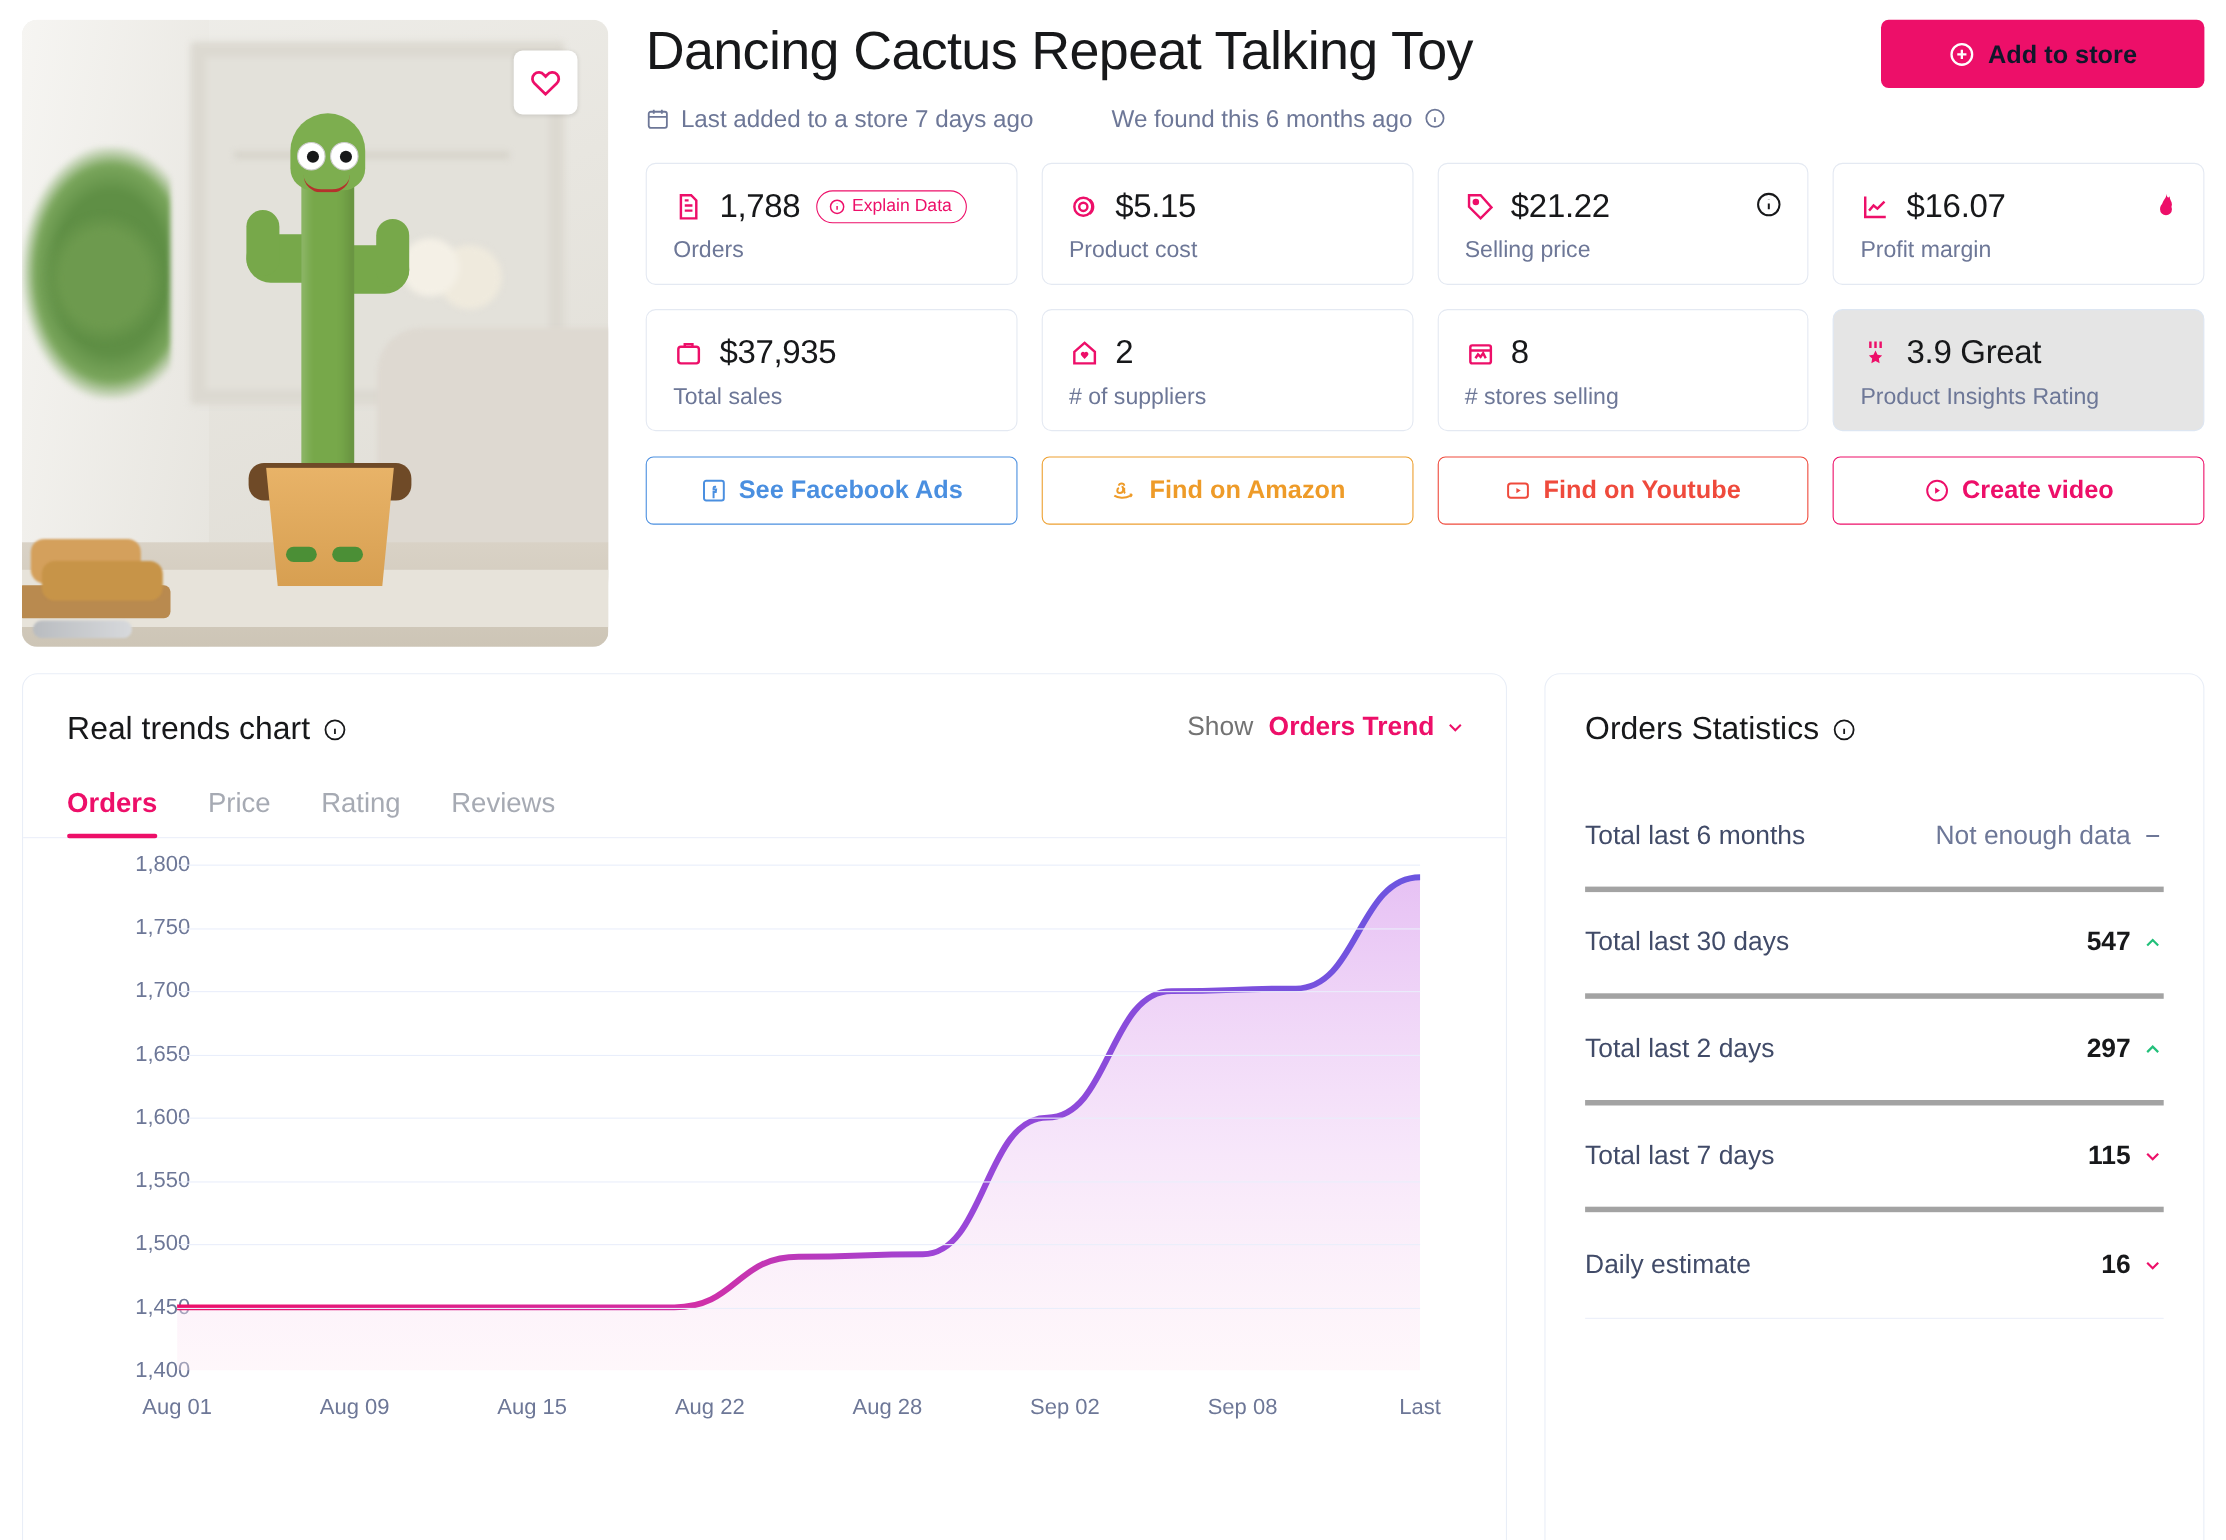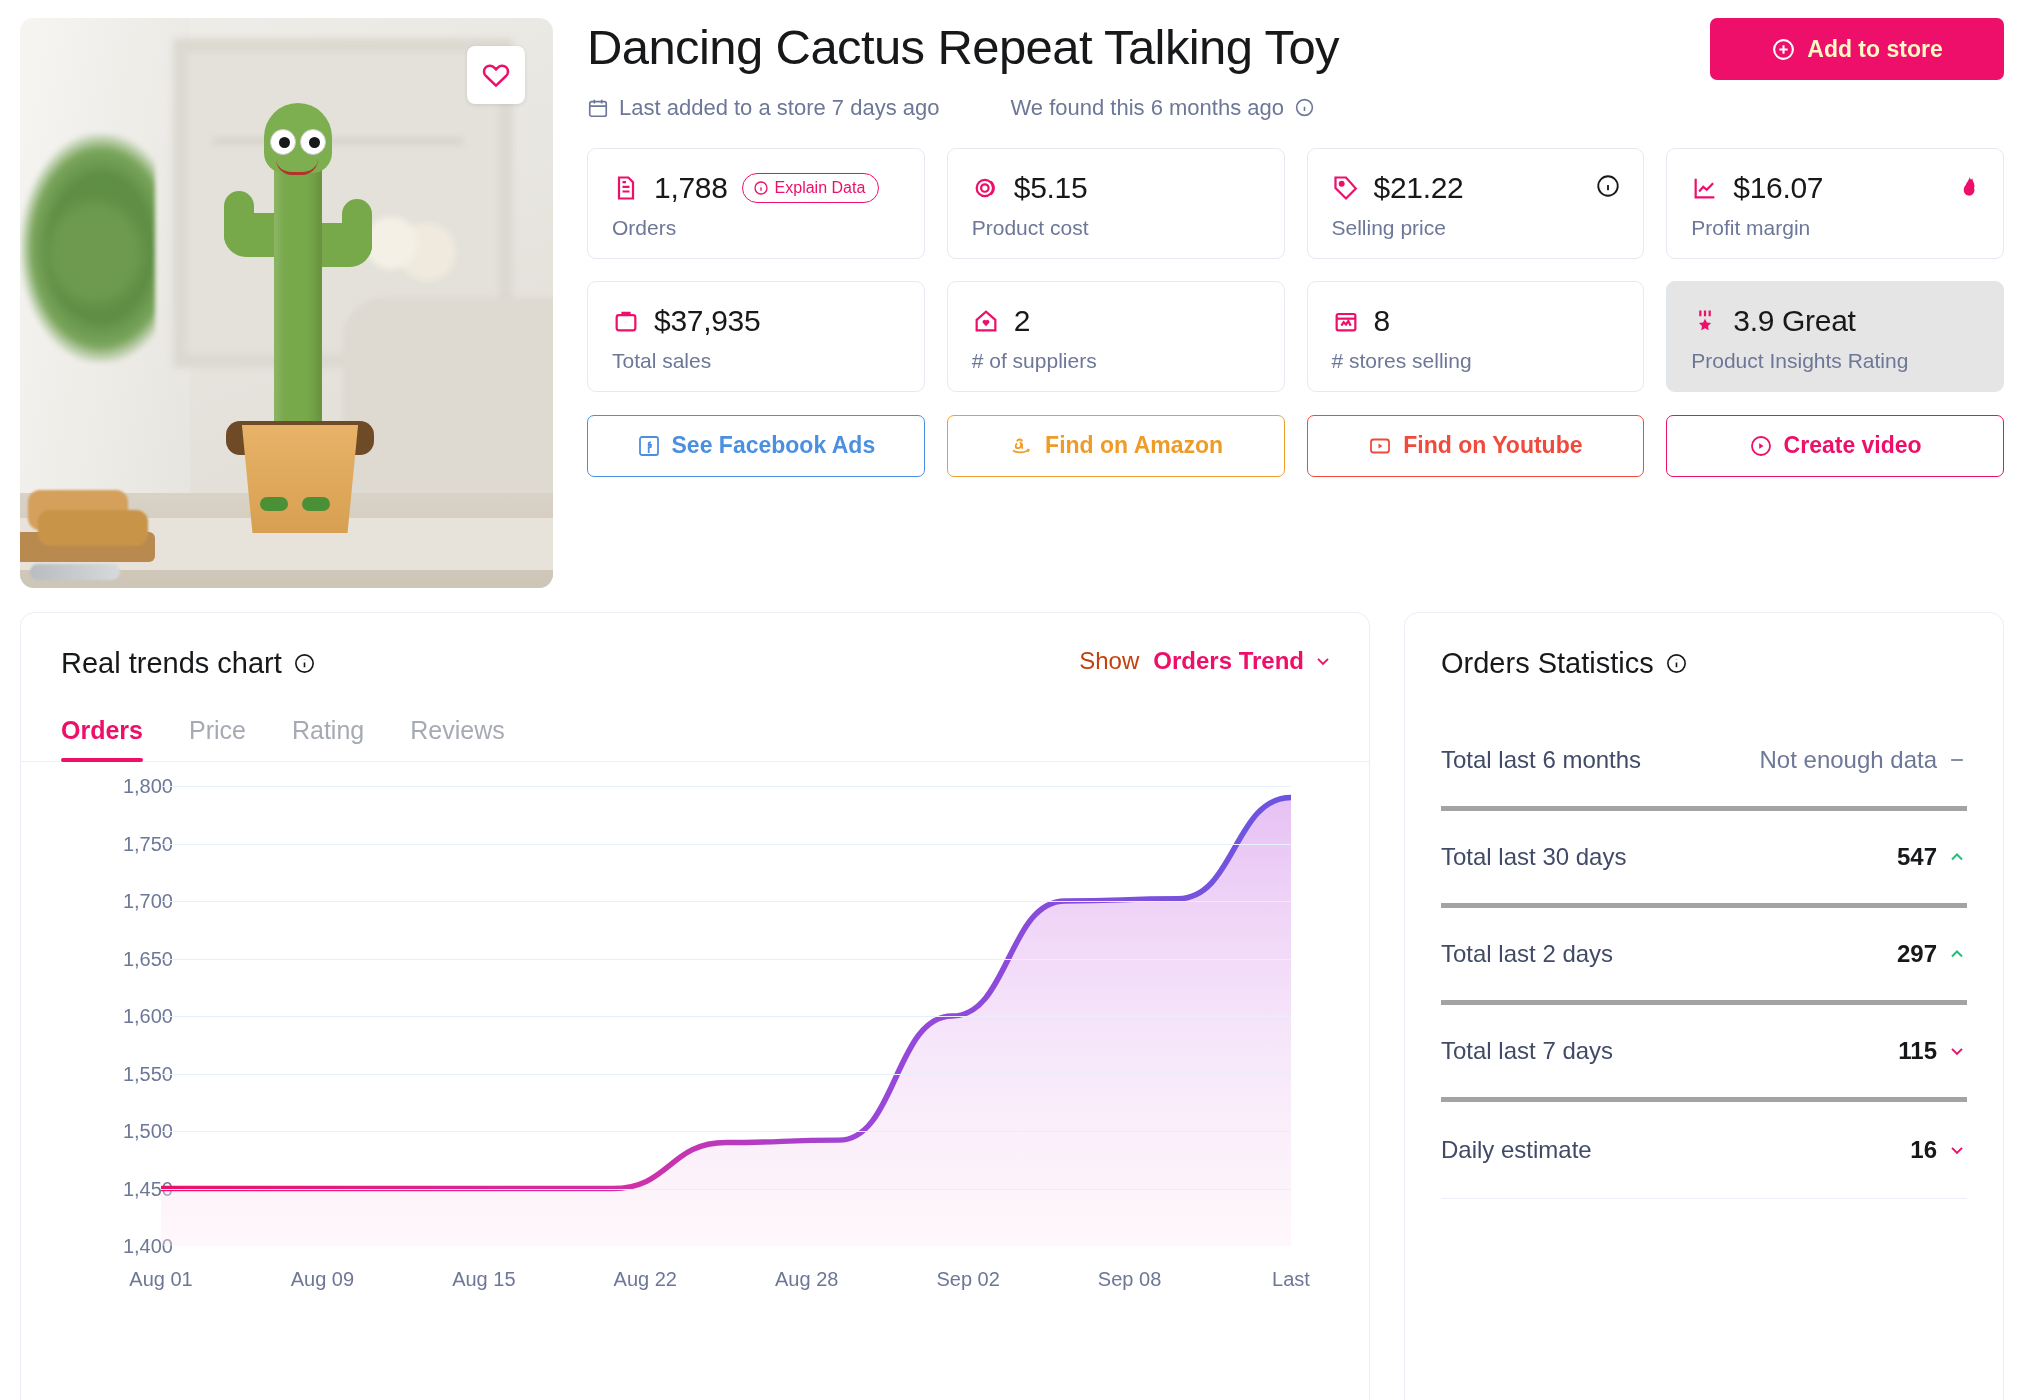--- a/index.html
+++ b/index.html
@@ -82,21 +82,21 @@
     background:#fff; border-radius:8px; display:flex; align-items:center; justify-content:center;
     box-shadow:0 1px 4px rgba(0,0,0,.10); cursor:pointer;
   }
 
   
   .info { flex: 1; position: relative; padding-top: 2px; }
   .title { font-size: 49px; font-weight: 400; color:#17181a; letter-spacing:-0.6px; line-height:1.12; }
   .sub-row { display:flex; align-items:center; gap:71px; margin-top:20px; }
   .sub-item { display:flex; align-items:center; gap:10px; font-size:22px; color:#6d7797; }
   .add-btn {
-    position:absolute; right:0; top:0; width:294px; height:62px; background:#ED0F69; color:#fef9c3;
+    position:absolute; right:0; top:0; width:294px; height:62px; background:#ED0F69; color:#0f172a;
     border:none; border-radius:7px; font-size:23px; font-weight:700; cursor:pointer;
     display:flex; align-items:center; justify-content:center; gap:11px;
     font-family:"Liberation Sans", sans-serif;
   }
 
   
   .metrics { display:grid; grid-template-columns: repeat(4, 1fr); gap:22px; margin-top:27px; }
   .mcard { border:1px solid #e4e9f2; border-radius:9px; padding:22px 36px 18px 24px; background:#fff;
            position:relative; min-height:104px; }
   .mcard.highlight { background:#e5e5e5; border-color:#dde6f2; }
@@ -121,21 +121,21 @@
   
   .bottom { display:flex; gap:34px; margin-top:24px; }
   .panel { border:1px solid #e9eef7; border-radius:14px; background:#fff; }
   .chart-panel { flex:1; padding:34px 0 0 0; position:relative; height:812px; }
   .stats-panel { width:600px; padding:34px 36px 0 36px; height:812px; }
 
   .chart-head { display:flex; align-items:flex-start; justify-content:space-between;
                 padding:0 36px 0 40px; }
   .panel-title { font-size:29px; color:#17181a; display:flex; align-items:center; gap:11px; }
   .show-wrap { display:flex; align-items:center; gap:14px; font-size:24px; }
-  .show-label { color:#c2410c; }
+  .show-label { color:#737373; }
   .show-val { color:#ED0F69; font-weight:700; display:flex; align-items:center; gap:9px; cursor:pointer; }
 
   .tabs { display:flex; gap:46px; padding:0 40px; margin-top:36px;
           border-bottom:1px solid #eceffa; }
   .tab { font-size:25px; color:#a6aab3; padding-bottom:16px; cursor:pointer; position:relative; }
   .tab.active { color:#ED0F69; font-weight:700; }
   .tab.active::after { content:""; position:absolute; left:0; right:0; bottom:-1px; height:4px;
                        background:#ED0F69; border-radius:2px; }
 
   .chart-area { position:relative; margin-top:24px; height:460px; padding-left:0; }

